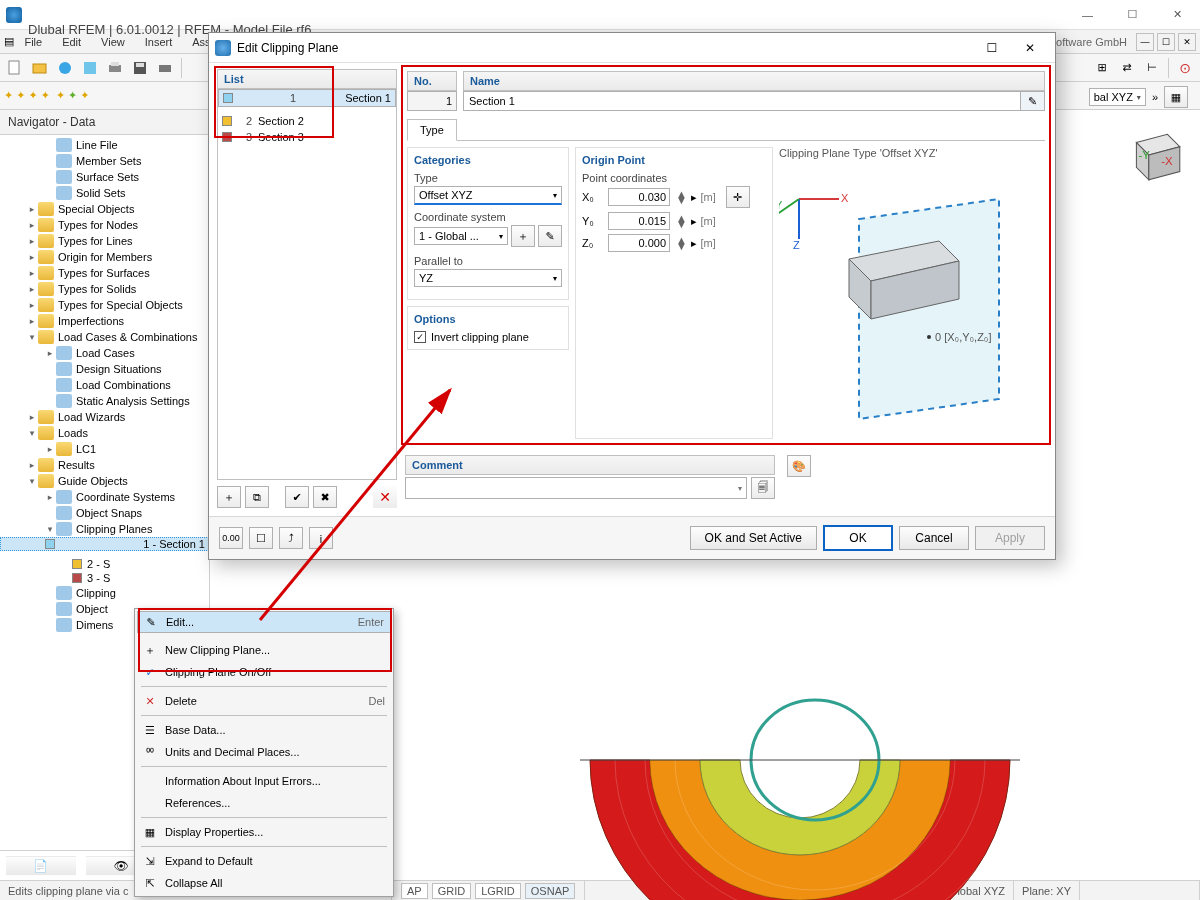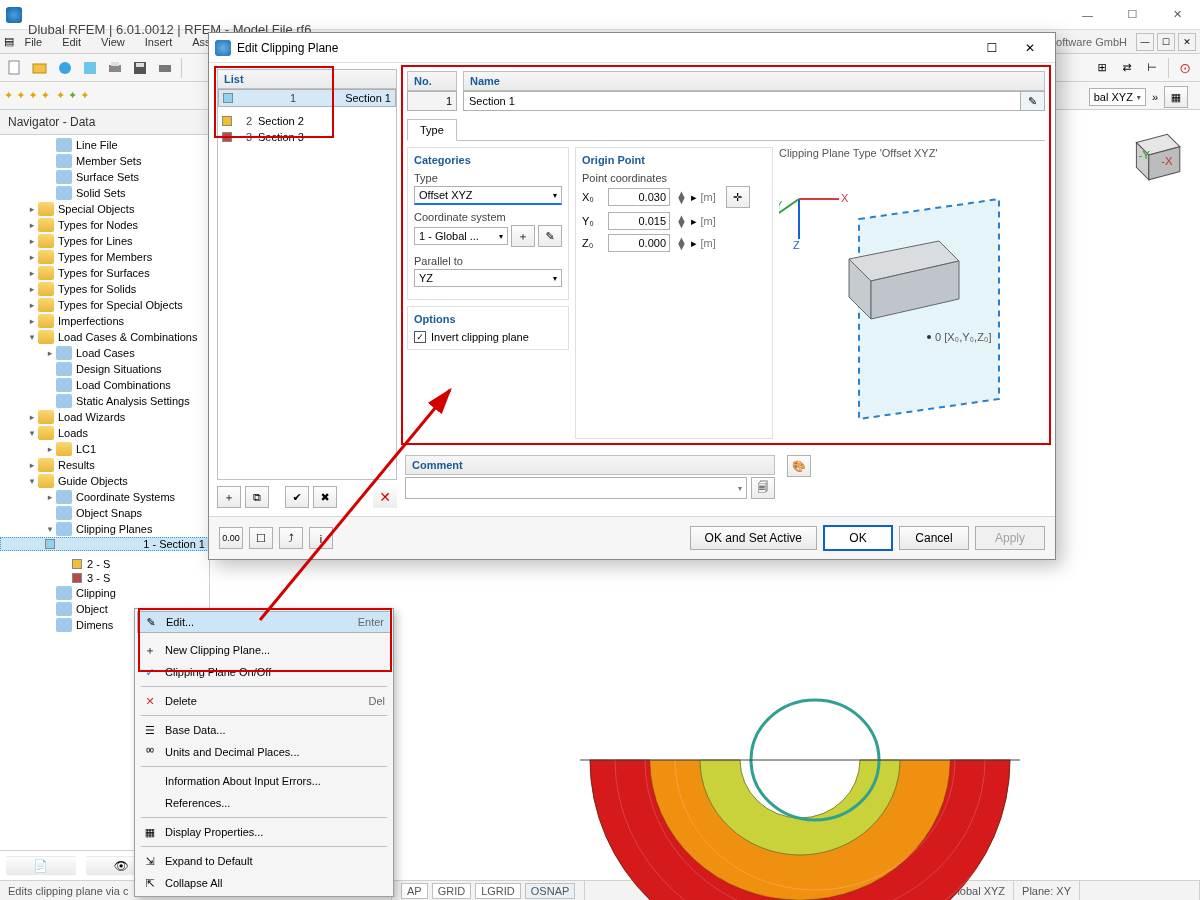--- a/index.html
+++ b/index.html
@@ -248,21 +248,21 @@
           <span>Types for Nodes</span>
         </div>
       <div class="tree-item" style="padding-left:26px">
           <span class="caret">▸</span>
           <span class="ticon folder"></span>
           <span>Types for Lines</span>
         </div>
       <div class="tree-item" style="padding-left:26px">
           <span class="caret">▸</span>
           <span class="ticon folder"></span>
-          <span>Types for Members</span>
+          <span>Origin for Members</span>
         </div>
       <div class="tree-item" style="padding-left:26px">
           <span class="caret">▸</span>
           <span class="ticon folder"></span>
           <span>Types for Surfaces</span>
         </div>
       <div class="tree-item" style="padding-left:26px">
           <span class="caret">▸</span>
           <span class="ticon folder"></span>
           <span>Types for Solids</span>

